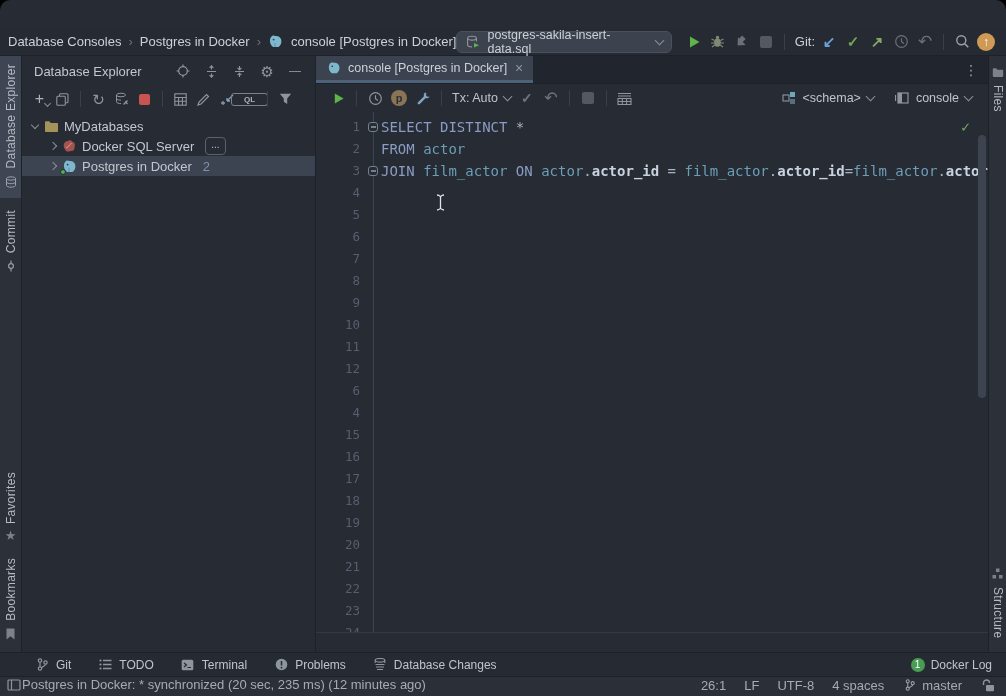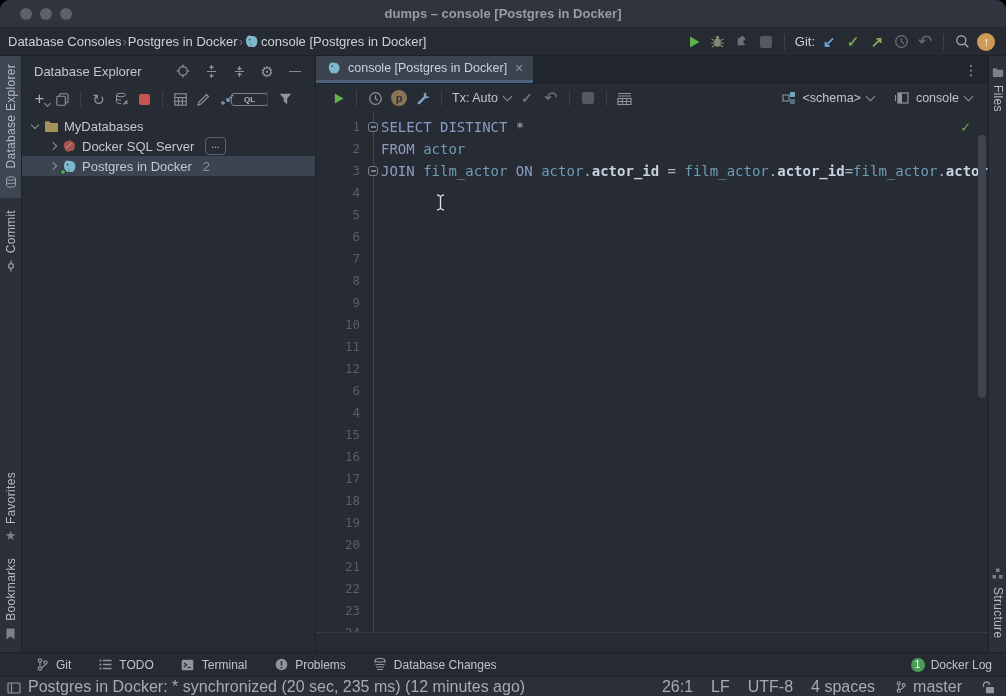--- a/index.html
+++ b/index.html
@@ -17,21 +17,21 @@
   .window{position:relative;width:1006px;height:696px;background:var(--panel-bg);border-radius:10px 10px 0 0;overflow:hidden}
 
   
   .titlebar{position:absolute;left:0;top:0;width:100%;height:28px;background:var(--titlebar-bg);display:flex;align-items:center;border-bottom:1px solid #23272f}
   .lights{display:flex;gap:8px;margin-left:20px}
   .light{width:12px;height:12px;border-radius:50%;background:#5d6066}
   .win-title{position:absolute;left:0;right:0;text-align:center;font-size:13px;font-weight:bold;color:#989da5;pointer-events:none}
 
   
   .toolbar{position:absolute;left:0;top:28px;width:100%;height:28px;background:var(--toolbar-bg);border-bottom:1px solid var(--border);display:flex;align-items:center;padding:0 8px;font-size:13px}
-  .crumbs{display:flex;align-items:center;gap:1px;white-space:nowrap}
+  .crumbs{display:flex;align-items:center;gap:7px;white-space:nowrap}
   .crumb{color:#ccd1d8}
   .crumb-sep{color:#6c7076;font-size:13px}
   .spacer{flex:1}
   .runwidget{display:flex;align-items:center;gap:6px;background:#3d434e;border:1px solid #4a505c;border-radius:6px;height:22px;padding:0 8px;margin-right:10px;font-size:12.5px;color:#ccd1d8}
   .tbtn{display:flex;align-items:center;justify-content:center;width:24px;height:24px;flex:none}
   .glyph{font-size:15px;line-height:1}
   .chev{width:7px;height:7px;border-right:1.5px solid #8a9097;border-bottom:1.5px solid #8a9097;transform:rotate(45deg);margin-top:-3px;flex:none}
   .chev.small{width:5px;height:5px}
   .vsep{width:1px;height:16px;background:#3a3f49;margin:0 6px;flex:none}
   .gitlabel{color:#ccd1d8;margin:0 2px 0 4px}
@@ -91,55 +91,59 @@
   .okcheck{position:absolute;right:18px;top:6px;color:#72a757;font-size:15px;font-weight:bold}
   .vscroll{position:absolute;right:2px;top:23px;width:8px;height:263px;border-radius:4px;background:#3d4450}
   .cursor-ibeam{position:absolute;left:120px;top:82px}
   .ed-strip{height:20px;border-top:1px solid #323a47}
 
   
   .bottombar{position:absolute;left:0;top:652px;width:100%;height:24px;background:var(--bottombar-bg);border-top:1px solid var(--border);display:flex;align-items:center;gap:26px;padding:0 14px 0 34px;font-size:12px;color:#bfc4cb}
   .btab{display:flex;align-items:center;gap:6px}
   .evlog{margin-left:auto;display:flex;align-items:center;gap:6px}
   .evbadge{width:14px;height:14px;border-radius:50%;background:var(--evgreen);color:#fff;font-size:10px;display:flex;align-items:center;justify-content:center}
-  .statusbar{position:absolute;left:0;top:676px;width:100%;height:20px;background:var(--statusbar-bg);border-top:1px solid var(--border);display:flex;align-items:flex-end;gap:6px;padding:0 10px 0 6px;font-size:16px;color:#a6abb3}
+  .statusbar{position:absolute;left:0;top:676px;width:100%;height:20px;background:var(--statusbar-bg);border-top:1px solid var(--border);display:flex;align-items:flex-start;gap:0;padding:0 10px 0 6px;font-size:13px;color:#a6abb3}
   .statusbar .right{margin-left:auto;display:flex;align-items:center;gap:18px}
   .branchwrap{display:flex;align-items:center;gap:4px}
   svg{display:block}
 </style>
 </head>
 <body>
 
 <div class="window">
 
-  <div class="titlebar">
-    <div class="lights">
-      <span class="light"></span>
-      <span class="light"></span>
-      <span class="light"></span>
-    </div>
-    <div class="win-title">dumps – console [Postgres in Docker]</div>
-  </div>
 
   <div class="toolbar">
     <div class="crumbs">
       <span class="crumb">Database Consoles</span>
       <span class="crumb-sep">›</span>
       <span class="crumb">Postgres in Docker</span>
       <span class="crumb-sep">›</span>
       <span class="icon16">
         <svg width="15" height="15" viewBox="0 0 15 15">
             <path d="M3 3 C1.5 5 1.5 9 3.5 11.5 L5 13 L10.5 13 C13 11.5 14 8 13 5 C12 2.5 9.5 1.5 7.5 2 C5.5 1 4 1.5 3 3 Z" fill="#7fb7cc"></path>
             <circle cx="5.6" cy="5.6" r="0.9" fill="#2b3b46"></circle>
             <path d="M7 13 L7 9" stroke="#5d98ad" stroke-width="1.1"></path>
           </svg>
       </span>
       <span class="crumb">console [Postgres in Docker]</span>
     </div>
     <div class="spacer"></div>
+    <div class="runwidget">
+      <span class="icon16">
+        <svg width="14" height="14" viewBox="0 0 14 14">
+            <ellipse cx="6" cy="3.2" rx="4.4" ry="1.9" fill="none" stroke="#8f959d" stroke-width="1.1"></ellipse>
+            <path d="M1.6 3.2 V10 C1.6 11 3.6 11.9 6 11.9" fill="none" stroke="#8f959d" stroke-width="1.1"></path>
+            <path d="M10.4 3.2 V6.4" stroke="#8f959d" stroke-width="1.1"></path>
+            <path d="M8 8 L13 10.2 L8 12.4 Z" fill="#5fb34b"></path>
+          </svg>
+      </span>
+      <span>postgres-sakila-insert-data.sql</span>
+      <span class="chev"></span>
+    </div>
     <span class="tbtn">
       <svg width="14" height="14" viewBox="0 0 14 14">
           <path d="M3 1.5 L12.5 7 L3 12.5 Z" fill="#5fb34b"></path>
         </svg>
     </span>
     <span class="tbtn">
       <svg width="15" height="15" viewBox="0 0 15 15">
           <ellipse cx="7.5" cy="8.6" rx="3.4" ry="4.2" fill="#7f8a74"></ellipse>
           <circle cx="7.5" cy="3.4" r="1.7" fill="#7f8a74"></circle>
           <path d="M1.5 5 L4.5 6.6 M13.5 5 L10.5 6.6 M1 9 L4 9 M14 9 L11 9 M2 13 L4.8 11 M13 13 L10.2 11" stroke="#7f8a74" stroke-width="1.1"></path>

